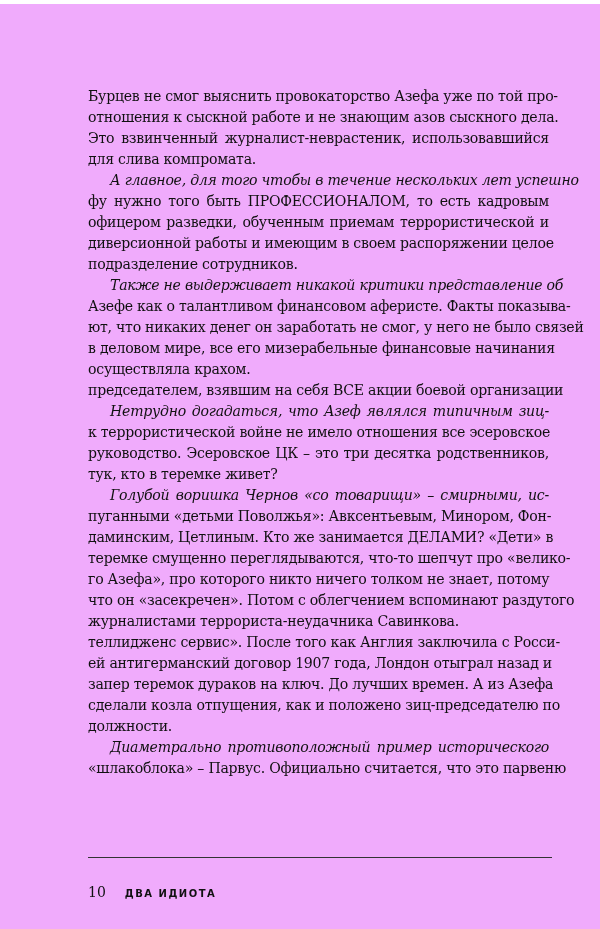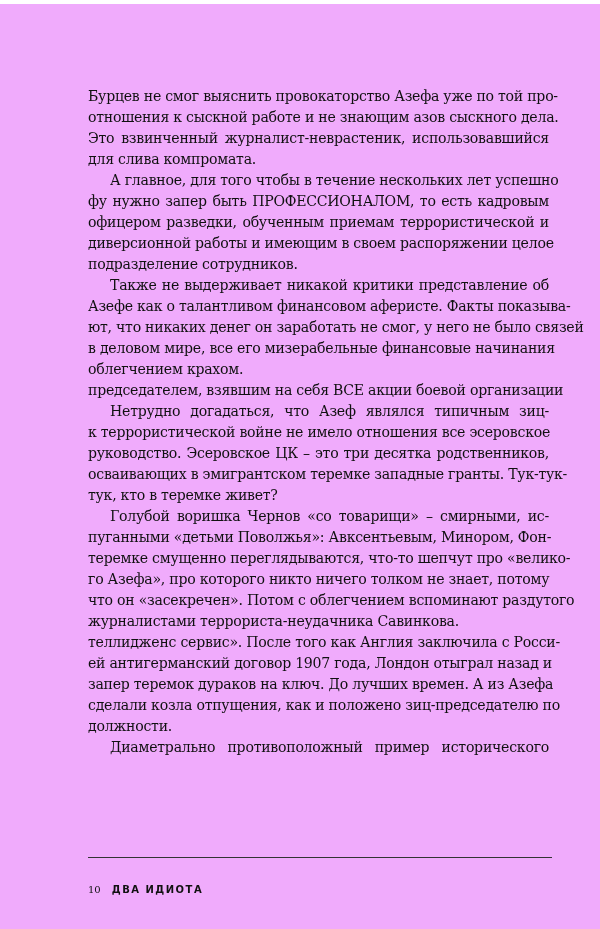--- a/index.html
+++ b/index.html
@@ -14,68 +14,69 @@
       font-size: 14.1px;
       color: #111111;
     }
     .line {
       height: 21px; line-height: 21px;
       text-align: justify; text-align-last: justify;
       white-space: nowrap; overflow: visible;
       letter-spacing: -0.25px;
     }
     .line.last { text-align-last: left; }
-    .line.indent { padding-left: 22px; }
+    .line.indent { padding-left: 22px; font-style: italic; }
     .rule {
       position: absolute; left: 88px; top: 853px; width: 464px; height: 1px;
       background: #333333;
     }
     .footer {
       position: absolute; left: 88px; top: 880px;
       font-family: "DejaVu Sans", sans-serif; font-weight: bold;
       font-size: 10px; color: #111111; letter-spacing: 1.5px;
     }
-    .footer .num { margin-right: 6px; font-family: "DejaVu Serif", serif; font-weight: normal; font-size: 10px; letter-spacing: 0; }
+    .footer .num { margin-right: 14px; font-family: "DejaVu Serif", serif; font-weight: normal; font-size: 14px; letter-spacing: 0; }
   </style>
 </head>
 <body>
 
 <div class="page">
   <div class="body-text" id="body-text">
       <div class="line">Бурцев не смог выяснить провокаторство Азефа уже по той про-</div>
       <div class="line">отношения к сыскной работе и не знающим азов сыскного дела.</div>
       <div class="line">Это взвинченный журналист-неврастеник, использовавшийся</div>
       <div class="line last">для слива компромата.</div>
       <div class="line indent">А главное, для того чтобы в течение нескольких лет успешно</div>
-      <div class="line">фу нужно запер быть ПРОФЕССИОНАЛОМ, то есть кадровым</div>
+      <div class="line">фу нужно того быть ПРОФЕССИОНАЛОМ, то есть кадровым</div>
       <div class="line">офицером разведки, обученным приемам террористической и</div>
       <div class="line">диверсионной работы и имеющим в своем распоряжении целое</div>
       <div class="line last">подразделение сотрудников.</div>
       <div class="line indent">Также не выдерживает никакой критики представление об</div>
       <div class="line">Азефе как о талантливом финансовом аферисте. Факты показыва-</div>
       <div class="line">ют, что никаких денег он заработать не смог, у него не было связей</div>
       <div class="line">в деловом мире, все его мизерабельные финансовые начинания</div>
-      <div class="line last">облегчением крахом.</div>
+      <div class="line last">осуществляла крахом.</div>
       <div class="line">председателем, взявшим на себя ВСЕ акции боевой организации</div>
       <div class="line indent">Нетрудно догадаться, что Азеф являлся типичным зиц-</div>
       <div class="line">к террористической войне не имело отношения все эсеровское</div>
       <div class="line">руководство. Эсеровское ЦК – это три десятка родственников,</div>
-      <div class="line">осваивающих в эмигрантском теремке западные гранты. Тук-тук-</div>
       <div class="line last">тук, кто в теремке живет?</div>
       <div class="line indent">Голубой воришка Чернов «со товарищи» – смирными, ис-</div>
       <div class="line">пуганными «детьми Поволжья»: Авксентьевым, Минором, Фон-</div>
+      <div class="line">даминским, Цетлиным. Кто же занимается ДЕЛАМИ? «Дети» в</div>
       <div class="line">теремке смущенно переглядываются, что-то шепчут про «велико-</div>
       <div class="line">го Азефа», про которого никто ничего толком не знает, потому</div>
       <div class="line">что он «засекречен». Потом с облегчением вспоминают раздутого</div>
       <div class="line last">журналистами террориста-неудачника Савинкова.</div>
       <div class="line">теллидженс сервис». После того как Англия заключила с Росси-</div>
       <div class="line">ей антигерманский договор 1907 года, Лондон отыграл назад и</div>
       <div class="line">запер теремок дураков на ключ. До лучших времен. А из Азефа</div>
       <div class="line">сделали козла отпущения, как и положено зиц-председателю по</div>
       <div class="line last">должности.</div>
       <div class="line indent">Диаметрально противоположный пример исторического</div>
+      <div class="line">«шлакоблока» – Парвус. Официально считается, что это парвеню</div>
     </div>
   <div class="rule"></div>
   <div class="footer">
     <span class="num">10</span>
     <span>ДВА ИДИОТА</span>
   </div>
 </div>
 
 </body></html>

